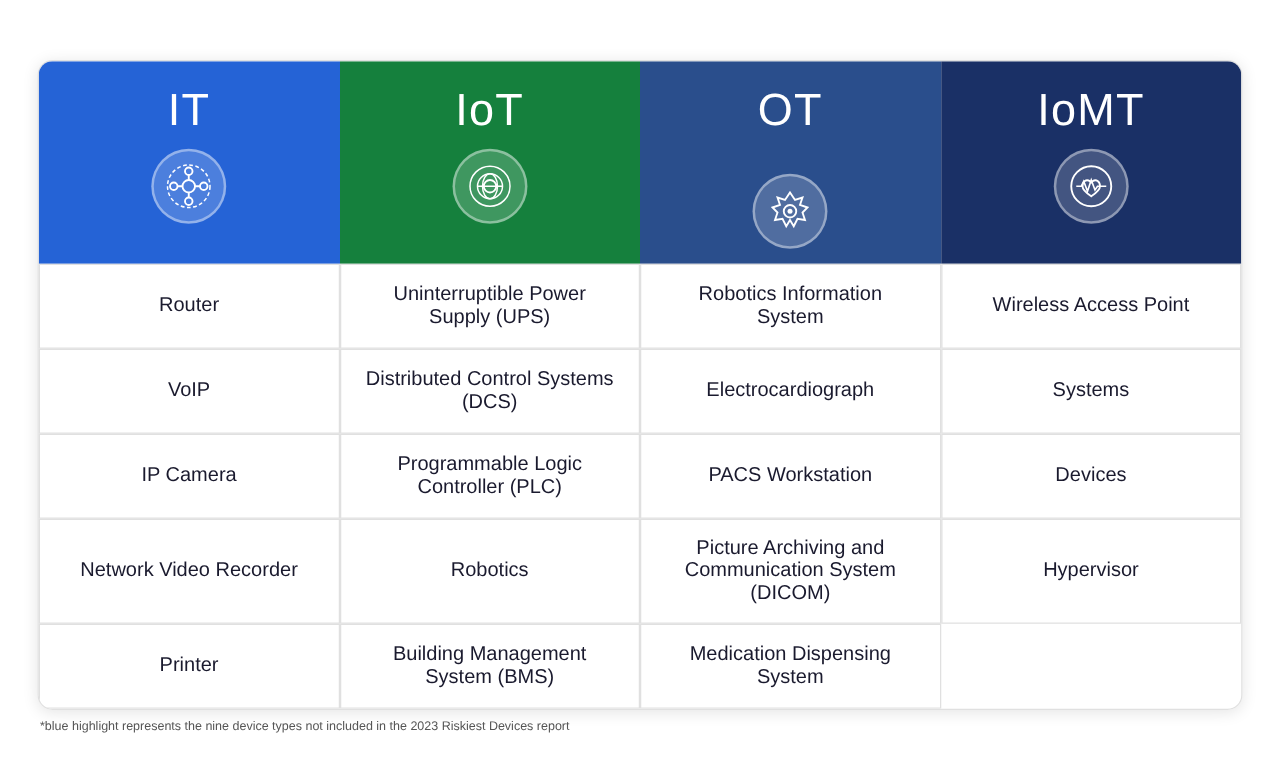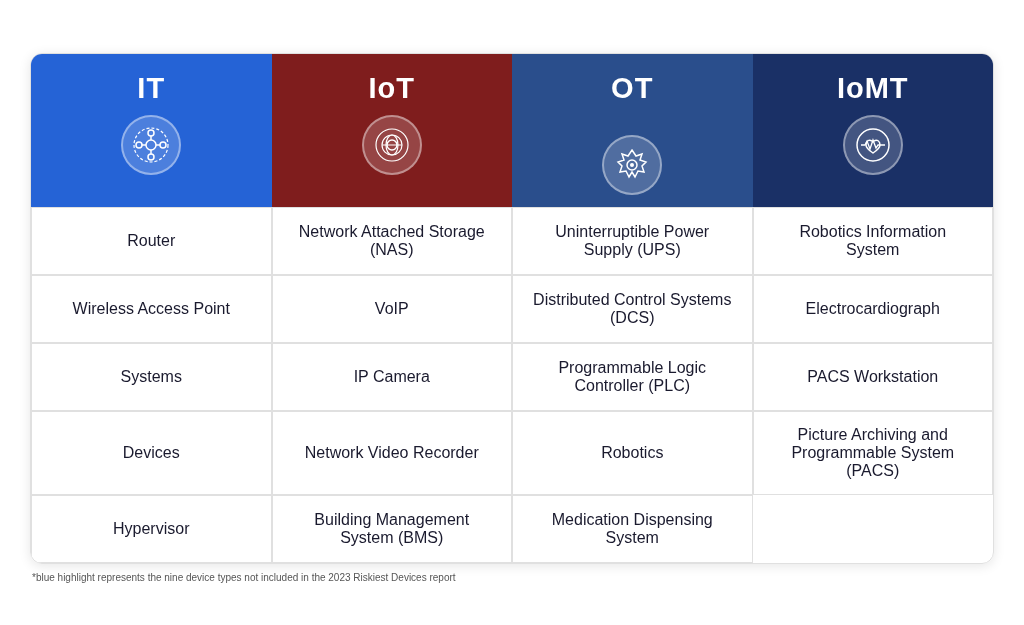--- a/index.html
+++ b/index.html
@@ -32,26 +32,26 @@
       display: grid;
       grid-template-columns: 1fr 1fr 1fr 1fr;
     }
     .header-cell {
       display: flex;
       flex-direction: column;
       align-items: center;
       padding: 18px 10px 12px 10px;
     }
     .header-it { background: #2563d6; }
-    .header-iot { background: #7f1d1d; }
+    .header-iot { background: #15803d; }
     .header-ot { background: #2a4e8c; gap: 20px; }
     .header-iomt { background: #1a3066; }
     .header-title {
-      font-size: 29px;
-      font-weight: 700;
+      font-size: 36px;
+      font-weight: 400;
       color: white;
       letter-spacing: 1px;
       margin-bottom: 10px;
     }
     .icon-circle {
       width: 60px;
       height: 60px;
       border-radius: 50%;
       display: flex;
       align-items: center;
@@ -144,38 +144,38 @@
             <path d="M12 19 C12 15 15 13 18 15 C18.5 15.5 19 16 19 16 C19 16 19.5 15.5 20 15 C23 13 26 15 26 19 C26 22 22 25 19 27 C16 25 12 22 12 19Z" stroke="white" stroke-width="1.5" fill="none"></path>
             <path d="M7 19 L11 19 L13 15 L16 23 L19 14 L22 22 L24 19 L31 19" stroke="white" stroke-width="1.3" fill="none"></path>
           </svg>
         </div>
       </div>
     </div>
 
     <div class="data-grid">
 
       <div class="cell row-1 cell-it">Router</div>
-      <div class="cell row-1 cell-iot">Network Attached Storage (NAS)</div>
       <div class="cell row-1 cell-ot">Uninterruptible Power Supply (UPS)</div>
       <div class="cell row-1 cell-iomt">Robotics Information System</div>
 
       <div class="cell row-2 cell-it">Wireless Access Point</div>
       <div class="cell row-2 cell-iot">VoIP</div>
       <div class="cell row-2 cell-ot">Distributed Control Systems (DCS)</div>
       <div class="cell row-2 cell-iomt">Electrocardiograph</div>
 
       <div class="cell row-3 cell-it">Systems</div>
       <div class="cell row-3 cell-iot">IP Camera</div>
       <div class="cell row-3 cell-ot">Programmable Logic Controller (PLC)</div>
       <div class="cell row-3 cell-iomt">PACS Workstation</div>
 
       <div class="cell row-4 cell-it">Devices</div>
       <div class="cell row-4 cell-iot">Network Video Recorder</div>
       <div class="cell row-4 cell-ot">Robotics</div>
-      <div class="cell row-4 cell-iomt">Picture Archiving and Programmable System (PACS)</div>
+      <div class="cell row-4 cell-iomt">Picture Archiving and Communication System (DICOM)</div>
 
       <div class="cell row-5 cell-it">Hypervisor</div>
+      <div class="cell row-5 cell-iot">Printer</div>
       <div class="cell row-5 cell-ot">Building Management System (BMS)</div>
       <div class="cell row-5 cell-iomt">Medication Dispensing System</div>
     </div>
   </div>
   <div class="footnote">*blue highlight represents the nine device types not included in the 2023 Riskiest Devices report</div>
 </div>
 
 </body></html>

